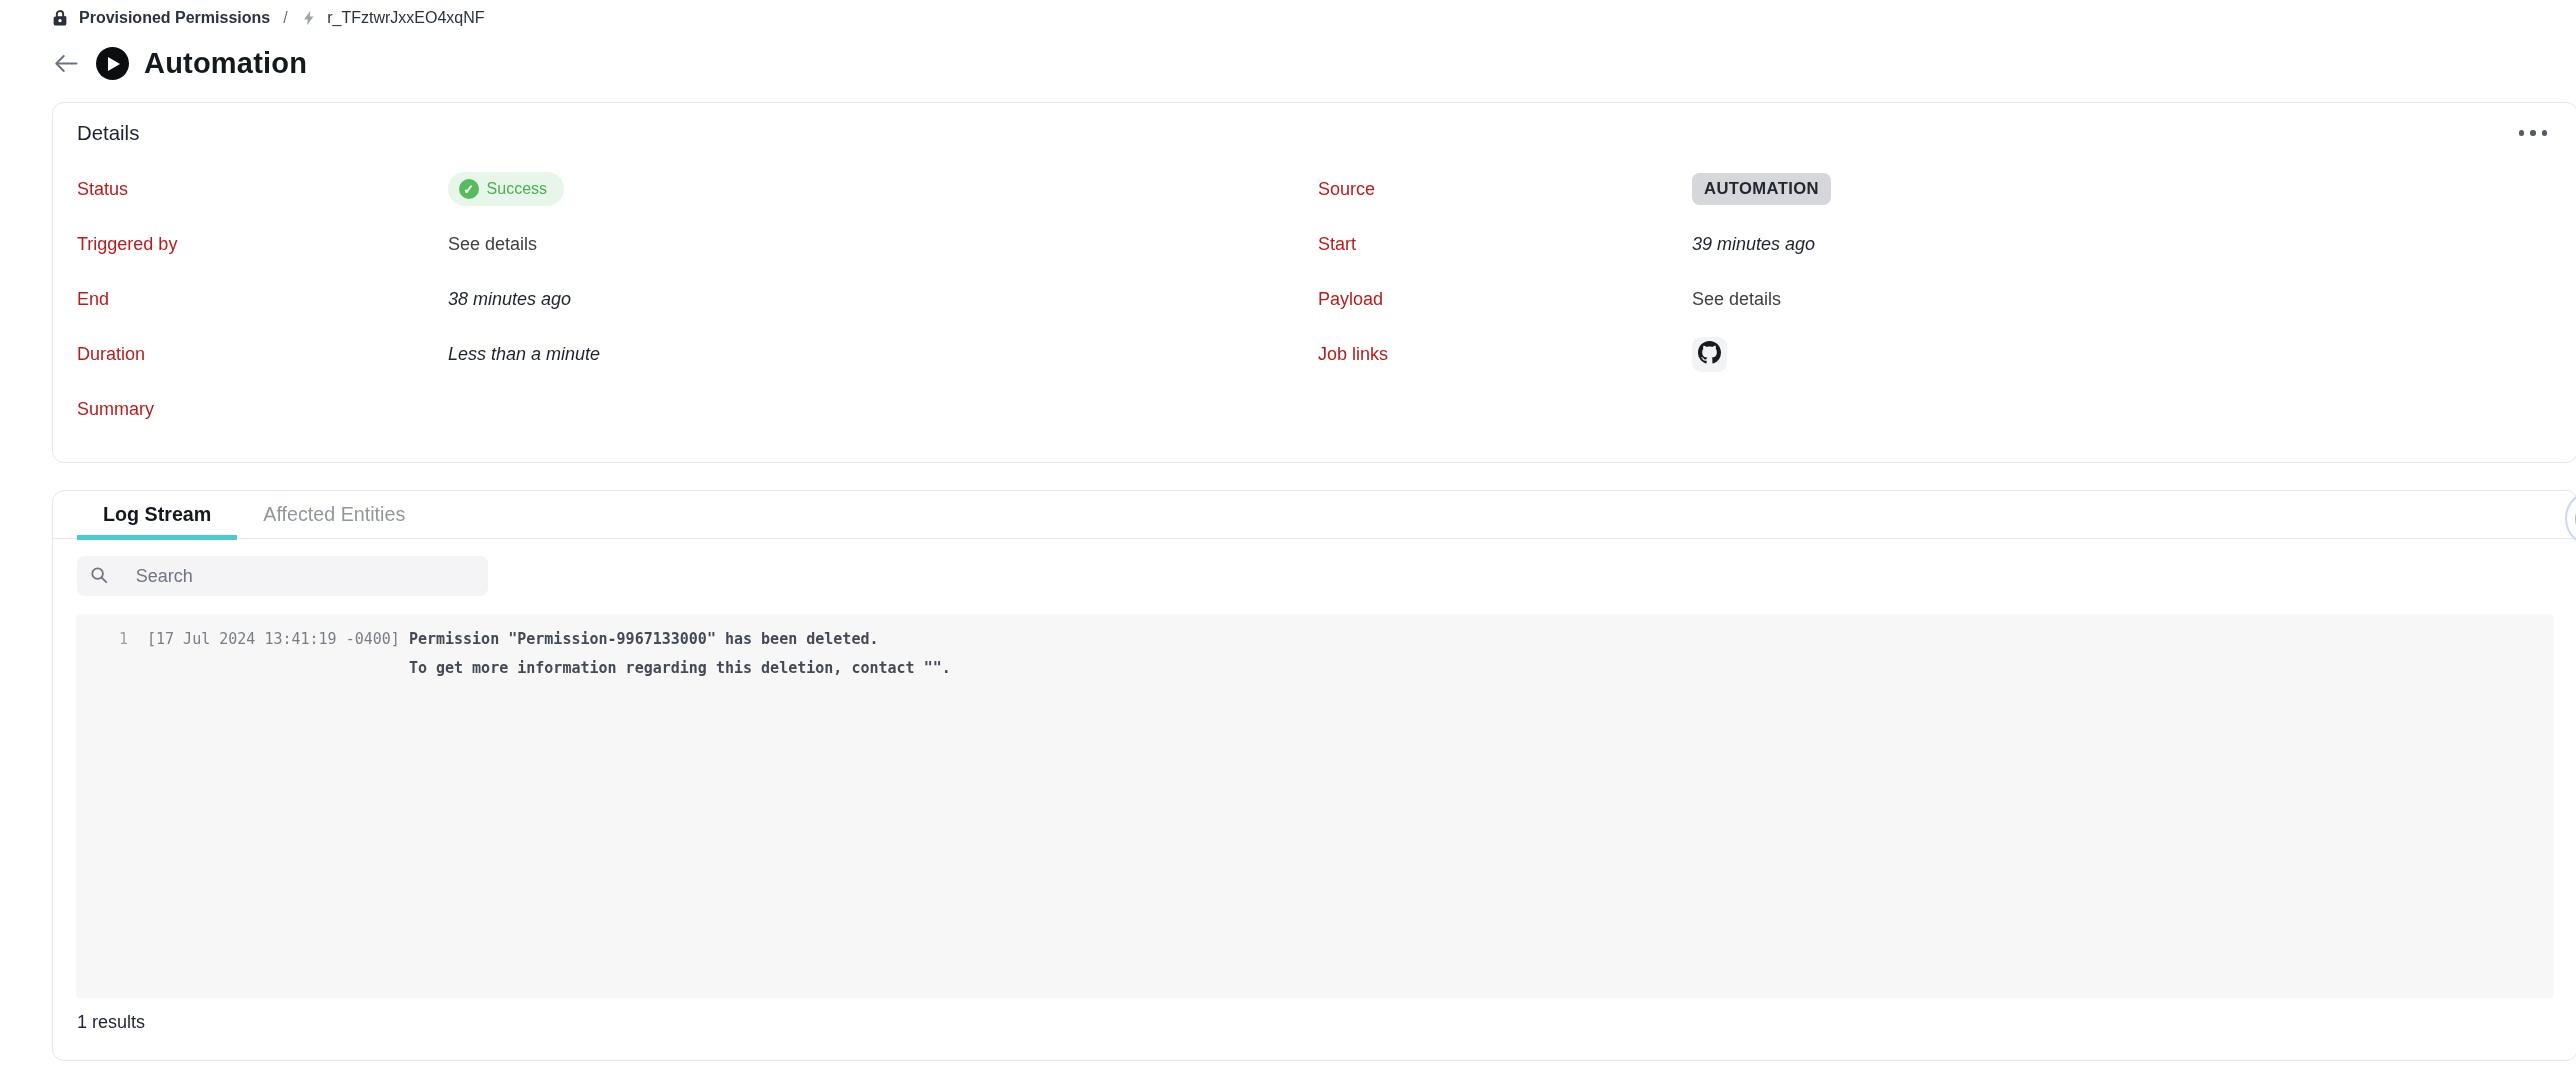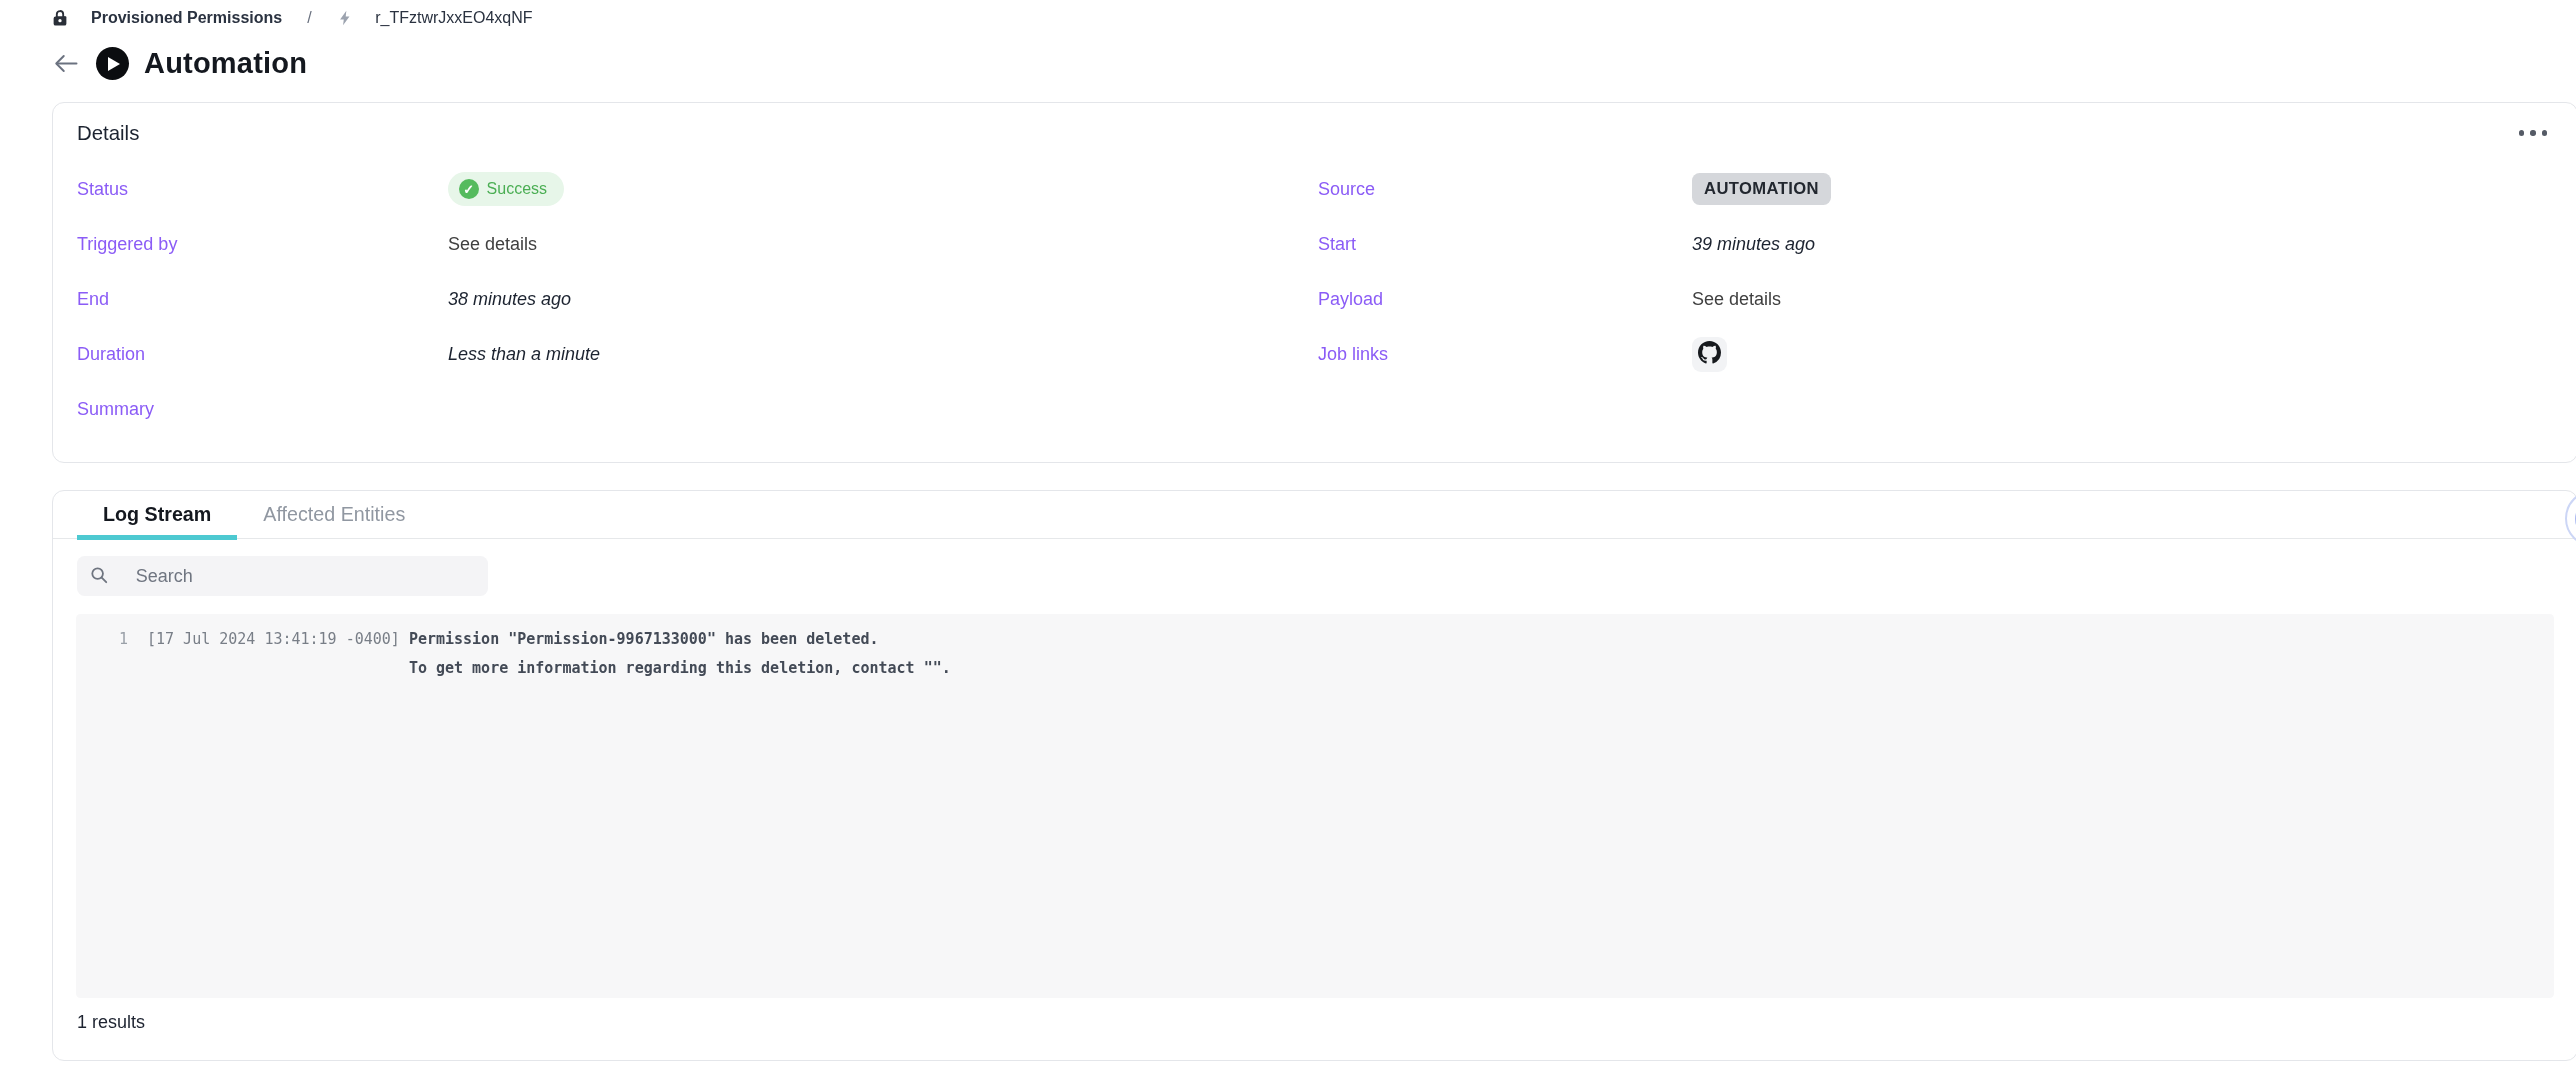--- a/index.html
+++ b/index.html
@@ -1,20 +1,20 @@
 <!DOCTYPE html>
 <html style="font-size:12px"><head>
 <meta charset="utf-8">
 <style>
   * { margin:0; padding:0; box-sizing:border-box; }
   html,body { width:2576px; height:1077px; background:#ffffff; overflow:hidden;
               font-family:"Liberation Sans", sans-serif; color:#1c2330; }
 
   
-  .breadcrumb { position:absolute; left:51px; top:9px; display:flex; align-items:center; gap:22px;
+  .breadcrumb { position:absolute; left:51px; top:9px; display:flex; align-items:center; gap:10px;
                 font-size:16px; color:#2a3240; }
   .crumb-root { font-weight:600; }
   .crumb-sep  { color:#6b7280; font-weight:400; padding:0 3px; }
   .crumb-current { font-weight:400; color:#2a3240; }
   .icon-lock svg, .icon-zap svg { display:block; }
 
   .title-row { position:absolute; left:51px; top:47px; display:flex; align-items:center; gap:15px; }
   .back-btn { width:30px; height:30px; display:flex; align-items:center; justify-content:center; cursor:pointer; }
   .play-badge { width:33px; height:33px; border-radius:50%; background:#0b0d10; display:flex; align-items:center; justify-content:center; }
   .play-badge .tri { width:0; height:0; border-left:12px solid #ffffff; border-top:7.6px solid transparent; border-bottom:7.6px solid transparent; margin-left:3px; }
@@ -25,21 +25,21 @@
           border:1.5px solid #e4e6ea; border-radius:12px; }
   .card-details { top:102px; height:361px; padding:18px 24px 0 24px; }
   .card-log     { top:490px; height:571px; }
 
   .card-head { display:flex; align-items:center; justify-content:space-between; height:24px; margin-bottom:16.6px; }
   .card-title { font-size:20.4px; font-weight:500; color:#1c2330; }
   .kebab { display:flex; gap:6px; align-items:center; padding:6px; cursor:pointer; }
   .kebab i { width:5.3px; height:5.3px; border-radius:50%; background:#555b66; display:block; }
 
   .detail-row { display:flex; align-items:center; height:55px; }
-  .lbl  { color:#8b5cf6; font-size:18px; }
+  .lbl  { color:#b91c1c; font-size:18px; }
   .val  { color:#1c2330; font-size:18px;font-style:italic; }
   .c1 { width:371px; }
   .c2 { width:870px; }
   .c3 { width:374px; }
   .c4 { flex:1; }
 
   .badge-success { display:inline-flex; align-items:center; gap:7.6px; background:#e7f6e9;
                    border-radius:18px; padding:6.8px 16.6px 6.8px 10.6px; }
   .badge-success .chk { width:20.4px; height:20.4px; border-radius:50%; background:#55bb5e; color:#fff;
                         display:flex; align-items:center; justify-content:center; font-size:13px; font-weight:700; }

